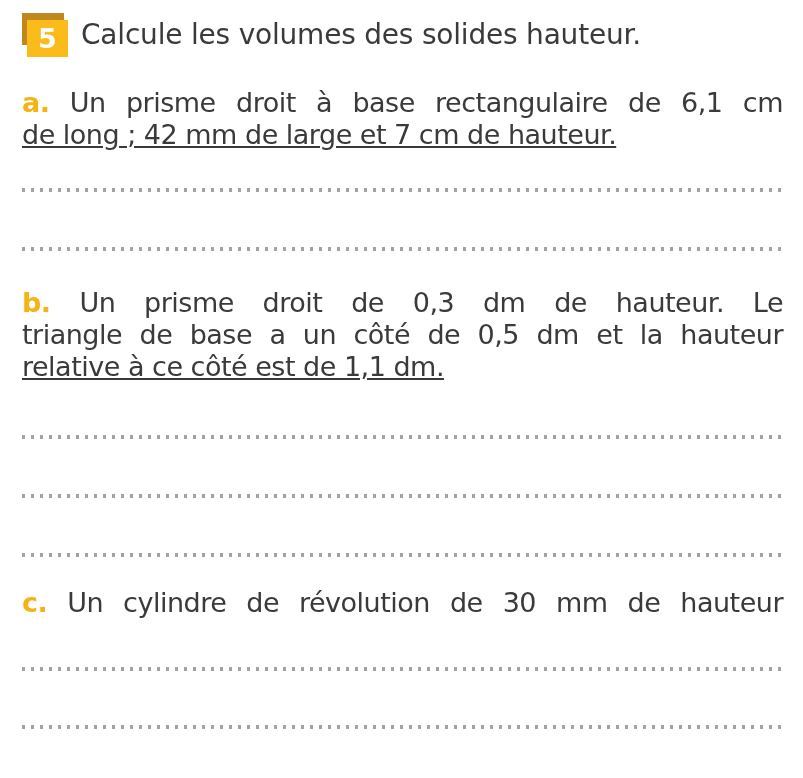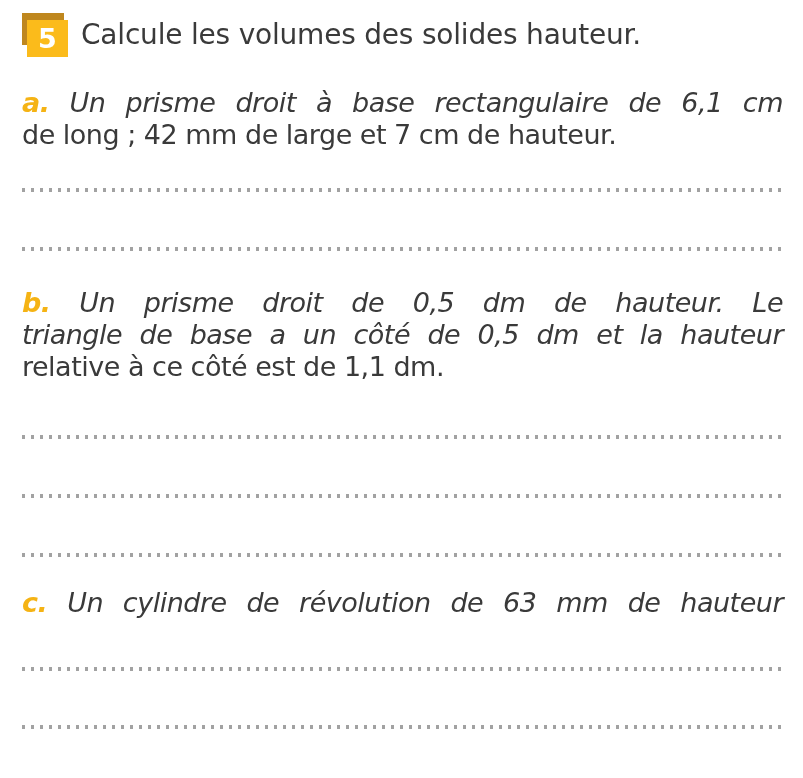--- a/index.html
+++ b/index.html
@@ -59,25 +59,25 @@
     white-space: nowrap;
   }
   .para {
     font-size: 27px;
     line-height: 32px;
     letter-spacing: -0.5px;
   }
   .line.justify {
     text-align: justify;
     text-align-last: justify;
-    font-style: italic;
   }
   .line.left {
     text-align: left;
     text-align-last: left;
+    text-decoration: underline;
   }
   .marker {
     color: var(--accent-gold, #f5b314);
     font-weight: bold;
   }
   .dots {
     height: 4px;
     background: repeating-linear-gradient(
       90deg,
       var(--dot-gray, #a2a2a2) 0px,
@@ -116,35 +116,35 @@
     <div class="line left">
       <span>de long ; 42 mm de large et 7 cm de hauteur.</span>
     </div>
   </div>
   <div class="dots mt37"></div>
   <div class="dots mt55"></div>
 
   <div class="para mt36">
     <div class="line justify">
       <span class="marker">b.</span>
-      <span>Un prisme droit de 0,5 dm de hauteur. Le</span>
+      <span>Un prisme droit de 0,3 dm de hauteur. Le</span>
     </div>
     <div class="line justify">
       <span>triangle de base a un côté de 0,5 dm et la hauteur</span>
     </div>
     <div class="line left">
       <span>relative à ce côté est de 1,1 dm.</span>
     </div>
   </div>
   <div class="dots mt52"></div>
   <div class="dots mt55"></div>
   <div class="dots mt55"></div>
 
   <div class="para mt30">
     <div class="line justify">
       <span class="marker">c.</span>
-      <span>Un cylindre de révolution de 63 mm de hauteur</span>
+      <span>Un cylindre de révolution de 30 mm de hauteur</span>
     </div>
   </div>
   <div class="dots mt48"></div>
   <div class="dots mt54"></div>
 
 </div>
 
 </body></html>

